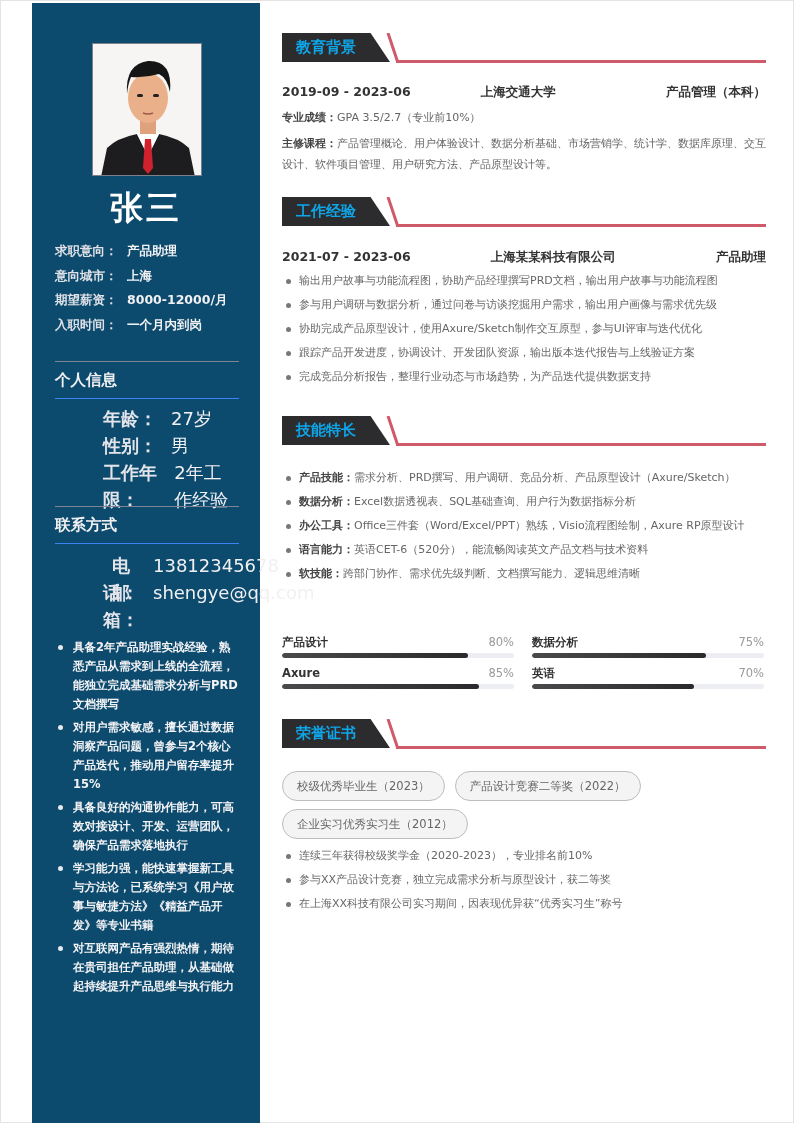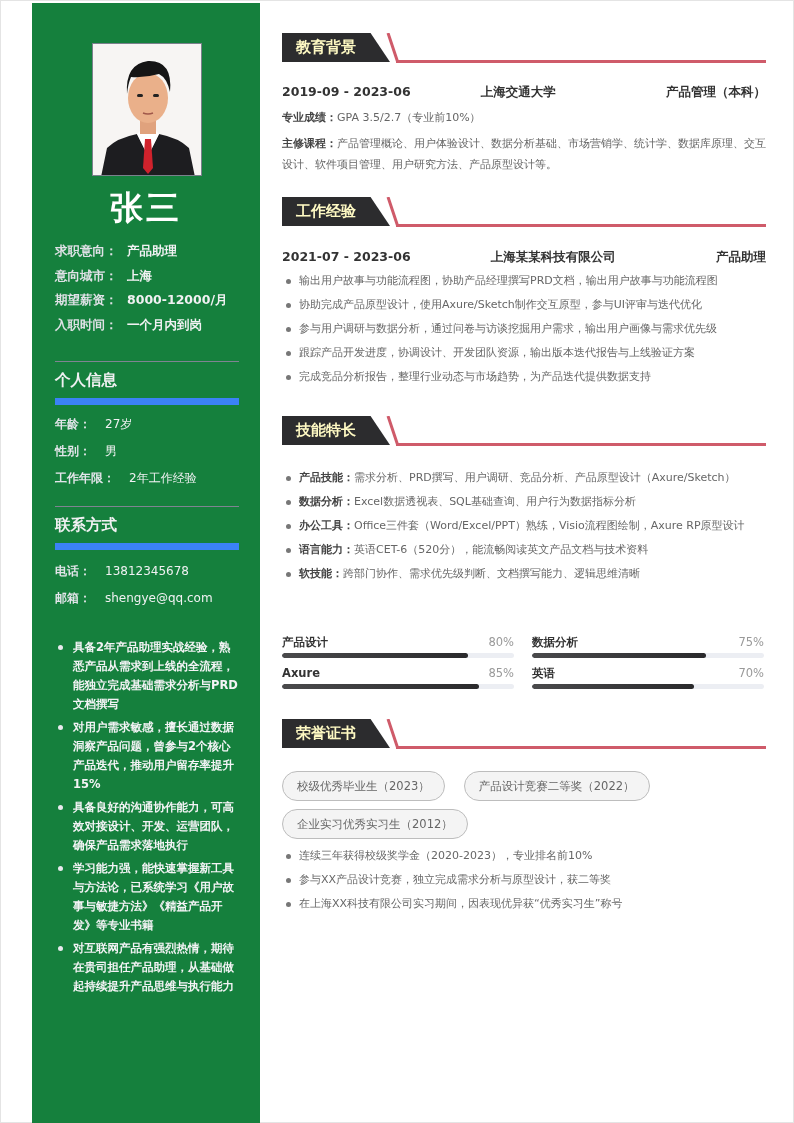--- a/index.html
+++ b/index.html
@@ -1,56 +1,56 @@
 <!DOCTYPE html>
 <html><head>
 <meta charset="utf-8">
 <style>
   * { box-sizing: border-box; margin: 0; padding: 0; }
   html, body { width: 794px; height: 1123px; background: #ffffff; overflow: hidden; }
   body { font-family: "DejaVu Sans", "Liberation Sans", sans-serif; color: #555; position: relative; }
   .page { position: absolute; left: 0; top: 0; width: 794px; height: 1123px; border: 1px solid #e4e4e4; background: #fff; }
 
   
-  .sidebar { position: absolute; left: 31px; top: 2px; width: 228px; height: 1121px; background: #15803d; color: #fff; }
+  .sidebar { position: absolute; left: 31px; top: 2px; width: 228px; height: 1121px; background: #0c4a6e; color: #fff; }
   .photo { position: absolute; left: 60px; top: 40px; width: 110px; height: 133px; background: #f6f4f2; border: 1px solid #7b808c; overflow: hidden; }
   .name { position: absolute; left: 0; top: 183px; width: 228px; text-align: center; font-size: 33px; font-weight: bold; letter-spacing: 3px; color: #fff; }
   .intent { position: absolute; left: 23px; top: 236px; width: 190px; }
   .intent-row { display: flex; font-size: 12.5px; font-weight: bold; height: 24.5px; line-height: 24.5px; color: #f1f1f3; }
   .intent-row .k { width: 72px; color: #dfe1e6; }
   .side-sec { position: absolute; left: 23px; width: 184px; }
-  .side-title { border-top: 1px solid #7f8492; border-bottom: 7px solid #3b82f6; padding: 8px 0 7px 0; font-size: 15.5px; font-weight: bold; color: #f0f0f2; }
-  .kv { display: flex; font-size: 12px; height: 27px; line-height: 27px; color: #f1f1f3; }
+  .side-title { border-top: 1px solid #7f8492; border-bottom: 1px solid #3b82f6; padding: 8px 0 7px 0; font-size: 15.5px; font-weight: bold; color: #f0f0f2; }
+  .kv { display: flex; font-size: 18px; height: 27px; line-height: 27px; color: #f1f1f3; margin-left: 48px; }
   .kv .k { font-weight: bold; color: #e3e5ea; margin-right: 14px; }
   .self-list { list-style: none; padding: 14px 0 0 0; }
   .self-list li { position: relative; padding-left: 18px; font-size: 11.5px; font-weight: bold; line-height: 19px; margin-bottom: 4px; color: #f3f3f5; }
   .self-list li::before { content: ""; position: absolute; left: 3px; top: 7px; width: 5px; height: 5px; border-radius: 50%; background: #e8e9ee; }
 
   
   .main { position: absolute; left: 281px; top: 0; width: 484px; }
   .sec-head { position: relative; height: 30px; }
-  .sec-tab { position: absolute; left: 0; top: 0; height: 29px; width: 108px; background: #2c2c2e; color: #fef9c3; font-size: 15px; font-weight: bold; line-height: 29px; padding-left: 14px; clip-path: polygon(0 0, 82% 0, 100% 100%, 0 100%); }
+  .sec-tab { position: absolute; left: 0; top: 0; height: 29px; width: 108px; background: #2c2c2e; color: #0ea5e9; font-size: 15px; font-weight: bold; line-height: 29px; padding-left: 14px; clip-path: polygon(0 0, 82% 0, 100% 100%, 0 100%); }
   .sec-slash { position: absolute; left: 104px; top: 0; width: 14px; height: 30px; }
   .sec-line { position: absolute; left: 114px; right: 0; top: 27px; height: 3px; background: #cf5b6a; }
   .row3 { display: flex; justify-content: space-between; font-size: 12.5px; font-weight: bold; color: #333; line-height: 18px; }
   .para { font-size: 11px; line-height: 21px; color: #666; }
   .para b { color: #444; }
   ul.dots { list-style: none; }
   ul.dots li { position: relative; padding-left: 17px; font-size: 11px; color: #666; line-height: 20px; margin-bottom: 4px; }
   ul.dots li::before { content: ""; position: absolute; left: 4px; top: 8px; width: 5px; height: 5px; border-radius: 50%; background: #777; }
   ul.dots li b { color: #444; }
 
   .bars { display: grid; grid-template-columns: 232px 232px; column-gap: 18px; row-gap: 6px; }
   .bar-top { display: flex; justify-content: space-between; font-size: 11.5px; line-height: 18px; }
   .bar-top .lbl { font-weight: bold; color: #333; }
   .bar-top .pct { color: #999; }
   .track { height: 5px; border-radius: 3px; background: #eceef3; margin-top: 2px; overflow: hidden; }
   .fill { height: 5px; border-radius: 3px; background: linear-gradient(90deg, #4a4a4c, #2a2a2c); }
 
-  .tags { display: flex; flex-wrap: wrap; gap: 8px 19px; width: 400px; }
+  .tags { display: flex; flex-wrap: wrap; gap: 8px 10px; width: 400px; }
   .tag { border: 1px solid #bdbdbd; border-radius: 16px; background: #f4f4f4; font-size: 11.5px; color: #666; padding: 0 14px; height: 30px; line-height: 28px; }
 </style>
 </head>
 <body>
 
 <div class="page">
 
   <aside class="sidebar">
     <div class="photo">
       <svg width="110" height="133" viewBox="0 0 110 133">
@@ -157,22 +157,22 @@
           </svg>
         <div class="sec-line"></div>
       </div>
       <div class="row3" style="margin-top:21px;">
         <span>2021-07 - 2023-06</span>
         <span style="margin-left:-20px;">上海某某科技有限公司</span>
         <span>产品助理</span>
       </div>
       <ul class="dots" style="margin-top:5px;">
         <li>输出用户故事与功能流程图，协助产品经理撰写PRD文档，输出用户故事与功能流程图</li>
+        <li>参与用户调研与数据分析，通过问卷与访谈挖掘用户需求，输出用户画像与需求优先级</li>
         <li>协助完成产品原型设计，使用Axure/Sketch制作交互原型，参与UI评审与迭代优化</li>
-        <li>参与用户调研与数据分析，通过问卷与访谈挖掘用户需求，输出用户画像与需求优先级</li>
         <li>跟踪产品开发进度，协调设计、开发团队资源，输出版本迭代报告与上线验证方案</li>
         <li>完成竞品分析报告，整理行业动态与市场趋势，为产品迭代提供数据支持</li>
       </ul>
     </section>
 
     <section style="position:absolute; top:415px; width:484px;">
       <div class="sec-head">
         <div class="sec-tab">技能特长</div>
         <svg class="sec-slash" viewBox="0 0 14 30">
             <path d="M2 0 L12 30" stroke="#cf5b6a" stroke-width="3"></path>

